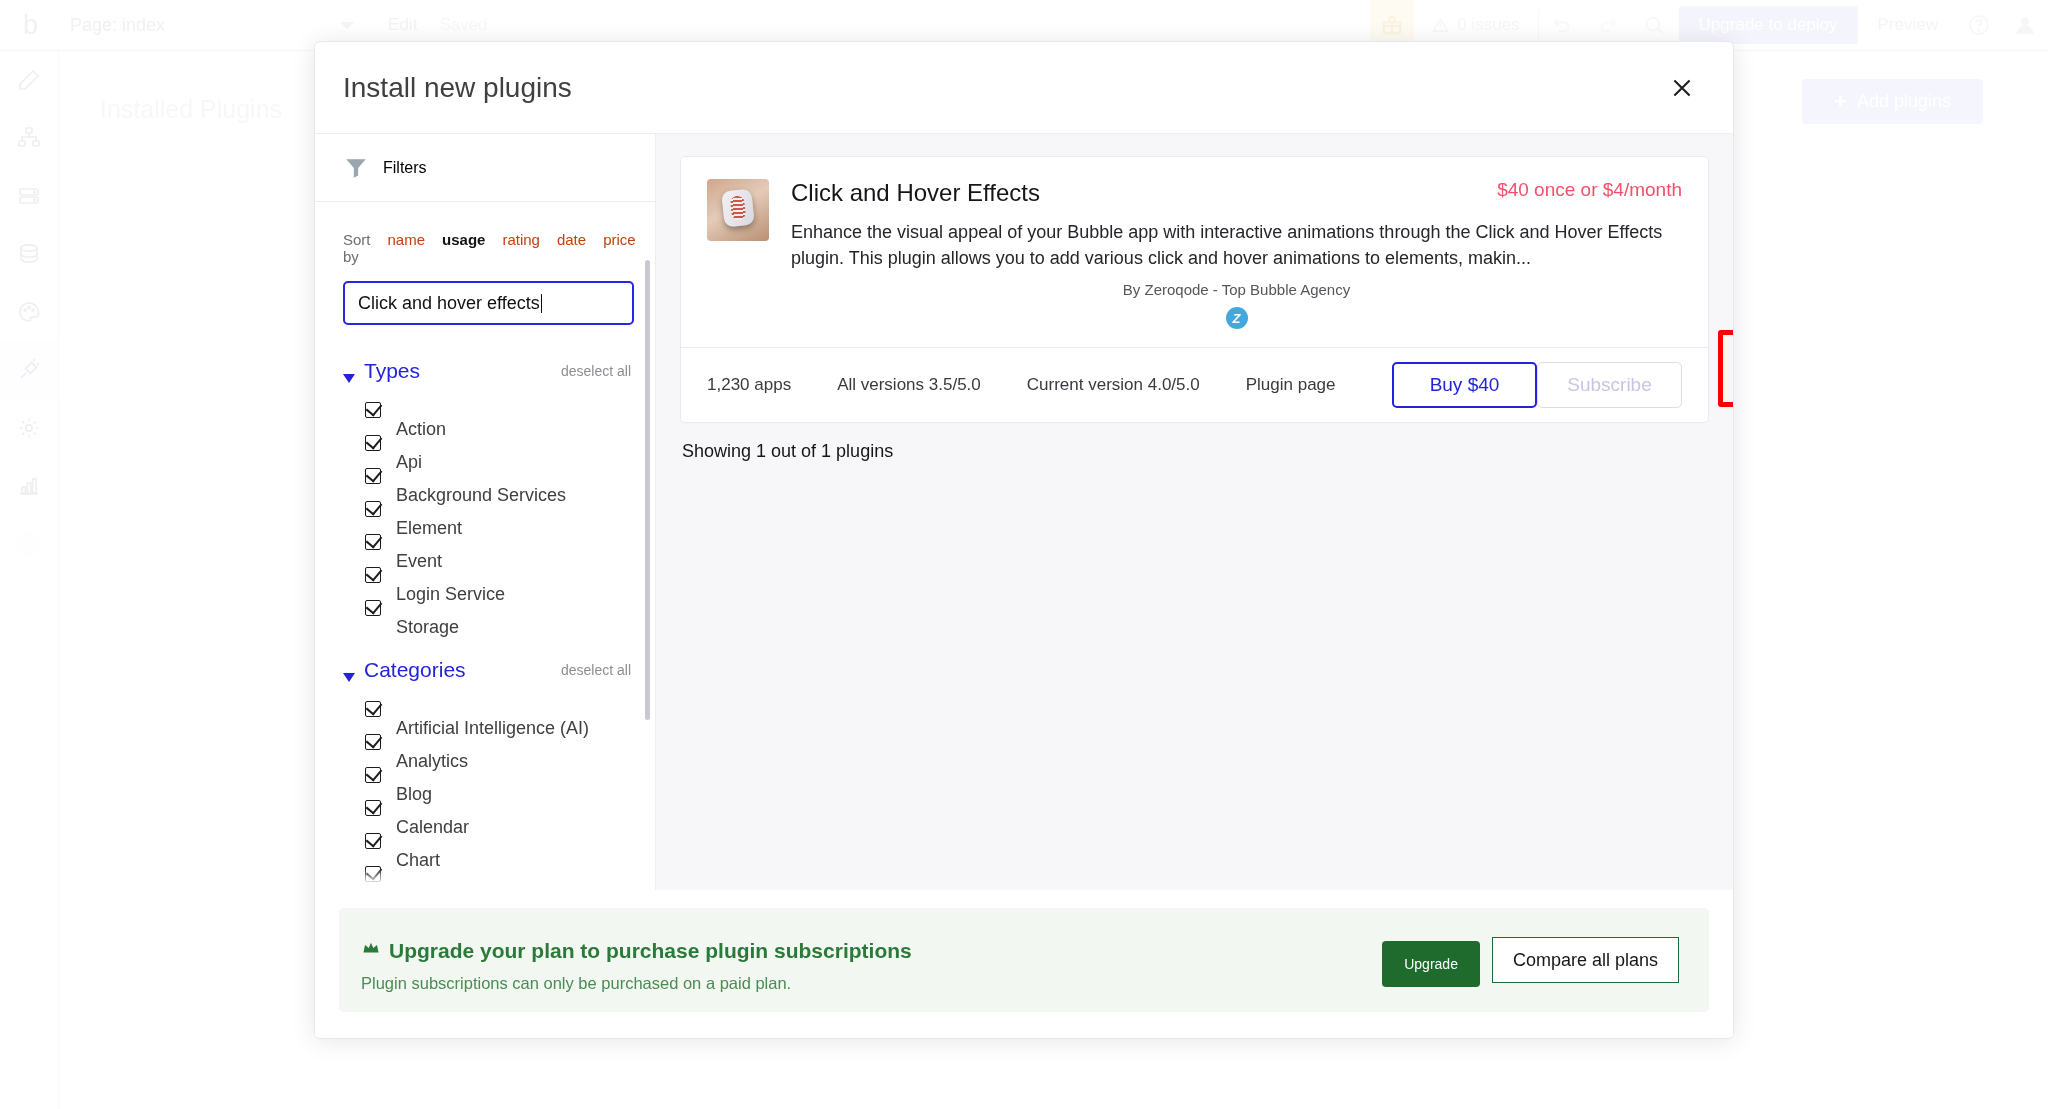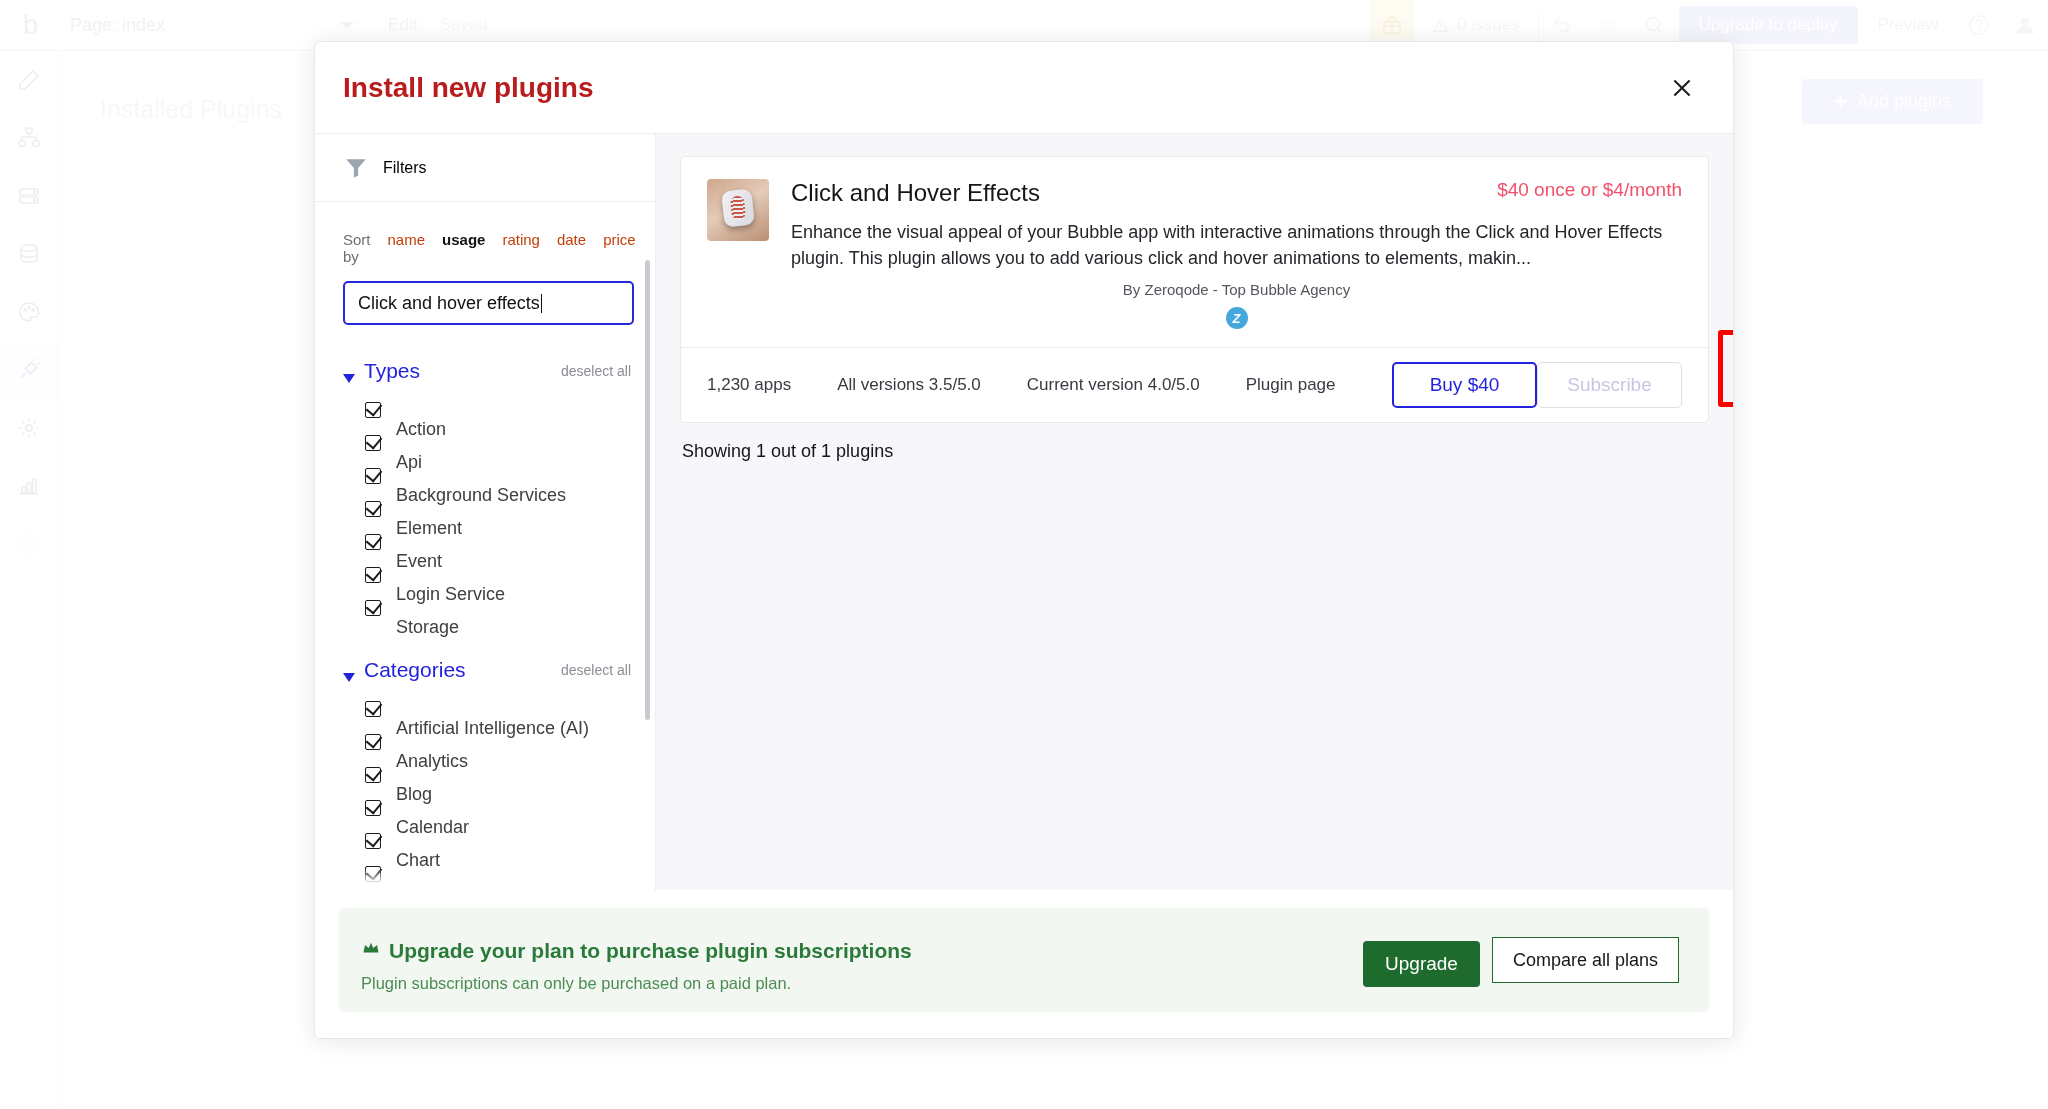--- a/index.html
+++ b/index.html
@@ -77,21 +77,21 @@
   .modal {
     position:absolute; left:314px; top:41px; width:1420px; height:998px;
     background:#ffffff; border:1px solid #e8e8ec; border-radius:6px;
     box-shadow: 0 2px 24px rgba(0,0,0,.10);
     display:flex; flex-direction:column; overflow:hidden;
   }
   .modal-header {
     height:92px; flex:0 0 92px; display:flex; align-items:center;
     padding: 0 44px 0 28px; border-bottom:1px solid #eeeef1; position:relative;
   }
-  .modal-title { font-size:28px; font-weight:700; color:#b91c1c; }
+  .modal-title { font-size:28px; font-weight:400; color:#404040; }
   .modal-close {
     position:absolute; right:34px; top:50%; transform:translateY(-50%);
     width:34px;height:34px; display:flex;align-items:center;justify-content:center;
     cursor:pointer;
   }
   .modal-body { flex:1 1 auto; display:flex; min-height:0; }
 
   
   .filters-panel {
     width:341px; flex:0 0 341px; border-right:1px solid #eeeef1;
@@ -217,21 +217,21 @@
   .upgrade-banner {
     background:#f2f7f1; border-radius:5px; height:104px;
     display:flex; align-items:center; padding: 0 30px 0 22px;
   }
   .ub-left { display:flex; flex-direction:column; gap:11px; }
   .ub-title-row { display:flex; align-items:flex-start; gap:8px;margin-top:12px; }
   .ub-title { font-size:21px; font-weight:700; color:#2a7a39; }
   .ub-sub { font-size:16.5px; color:#4c8c54; }
   .ub-right { margin-left:auto; display:flex; align-items:center; gap:12px; }
   .btn-upgrade {
-    background:#1f6b2e; color:#fff; font-size:19px; border-radius:4px;
+    background:#1f6b2e; color:#fff; font-size:14px; border-radius:4px;
     height:46px; padding: 0 22px; display:flex;align-items:center;justify-content:center;
     cursor:pointer;
     margin-top:8px;
   }
   .btn-compare {
     background:#fff; color:#17171b; font-size:18px; border:1.5px solid #1f6b2e; border-radius:0;
     height:46px; padding: 0 20px; display:flex;align-items:center;justify-content:center;
     cursor:pointer;
   }
 </style>

